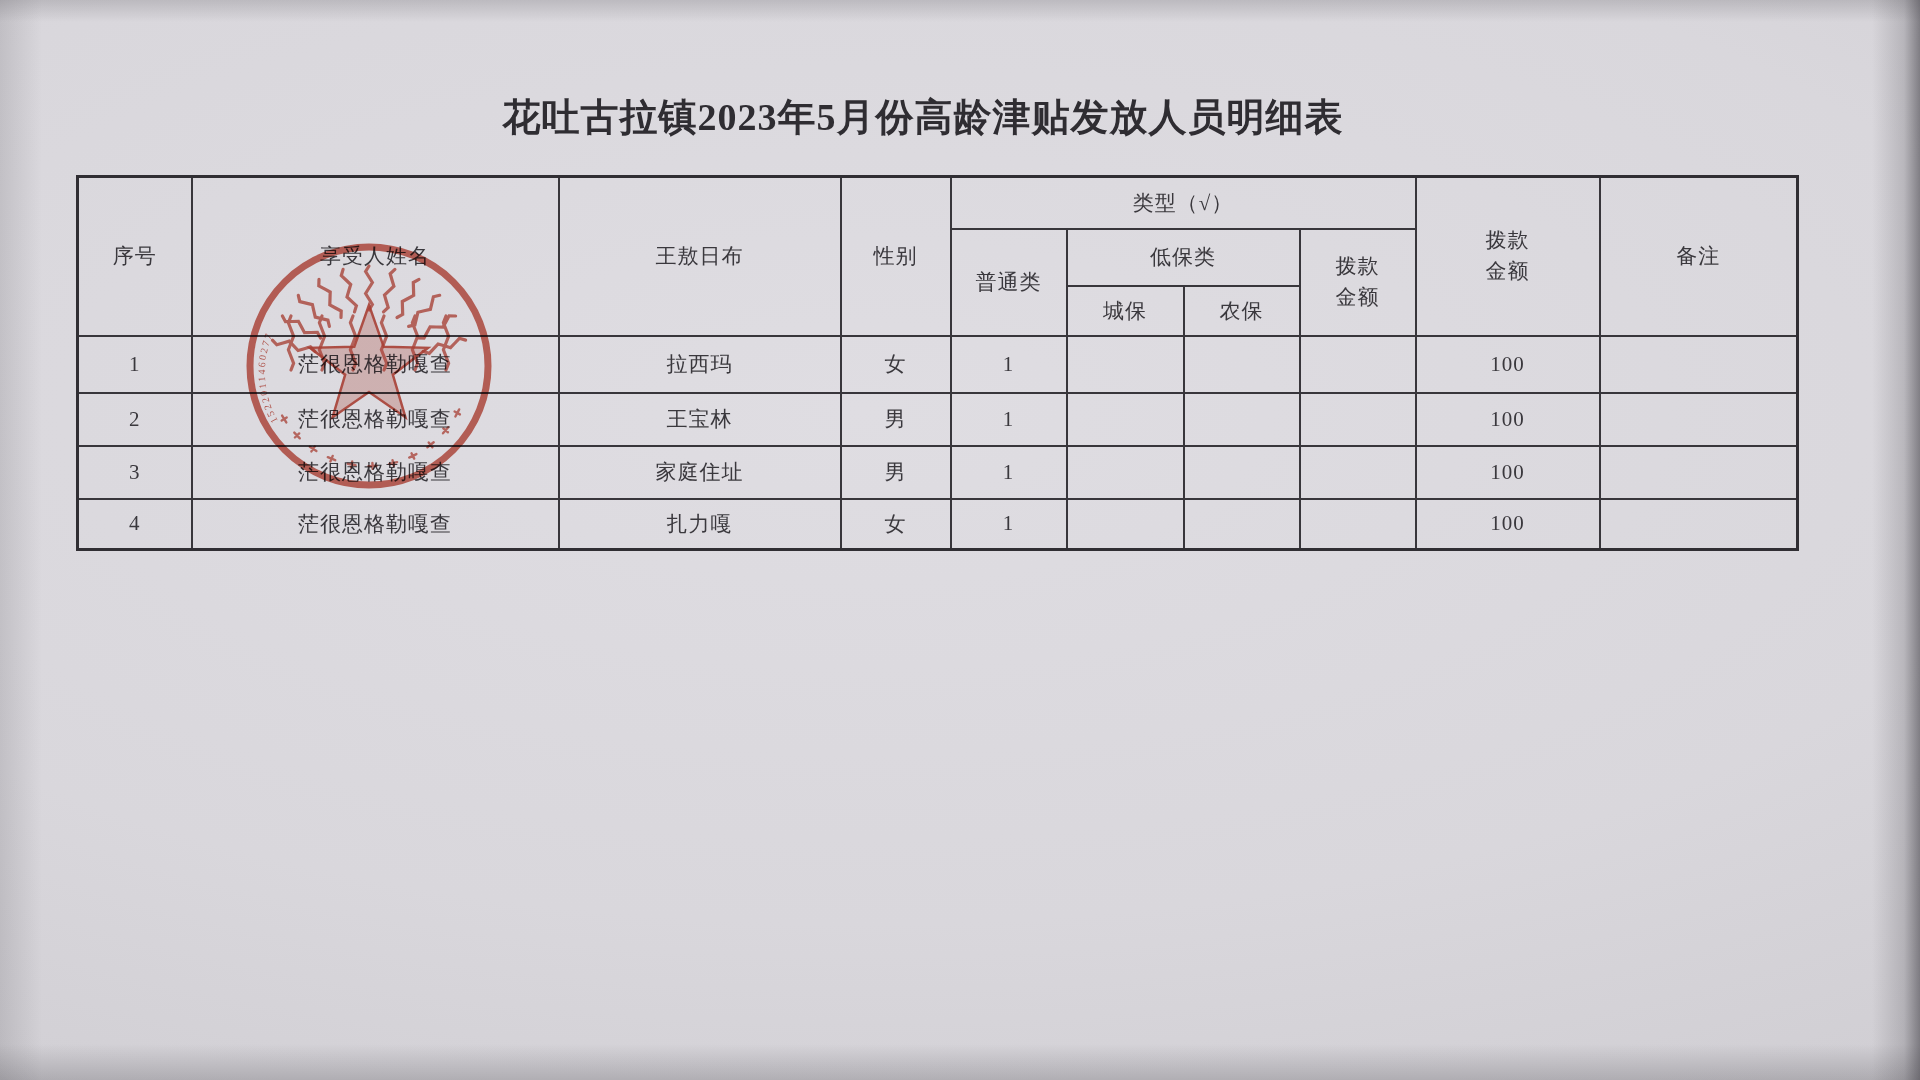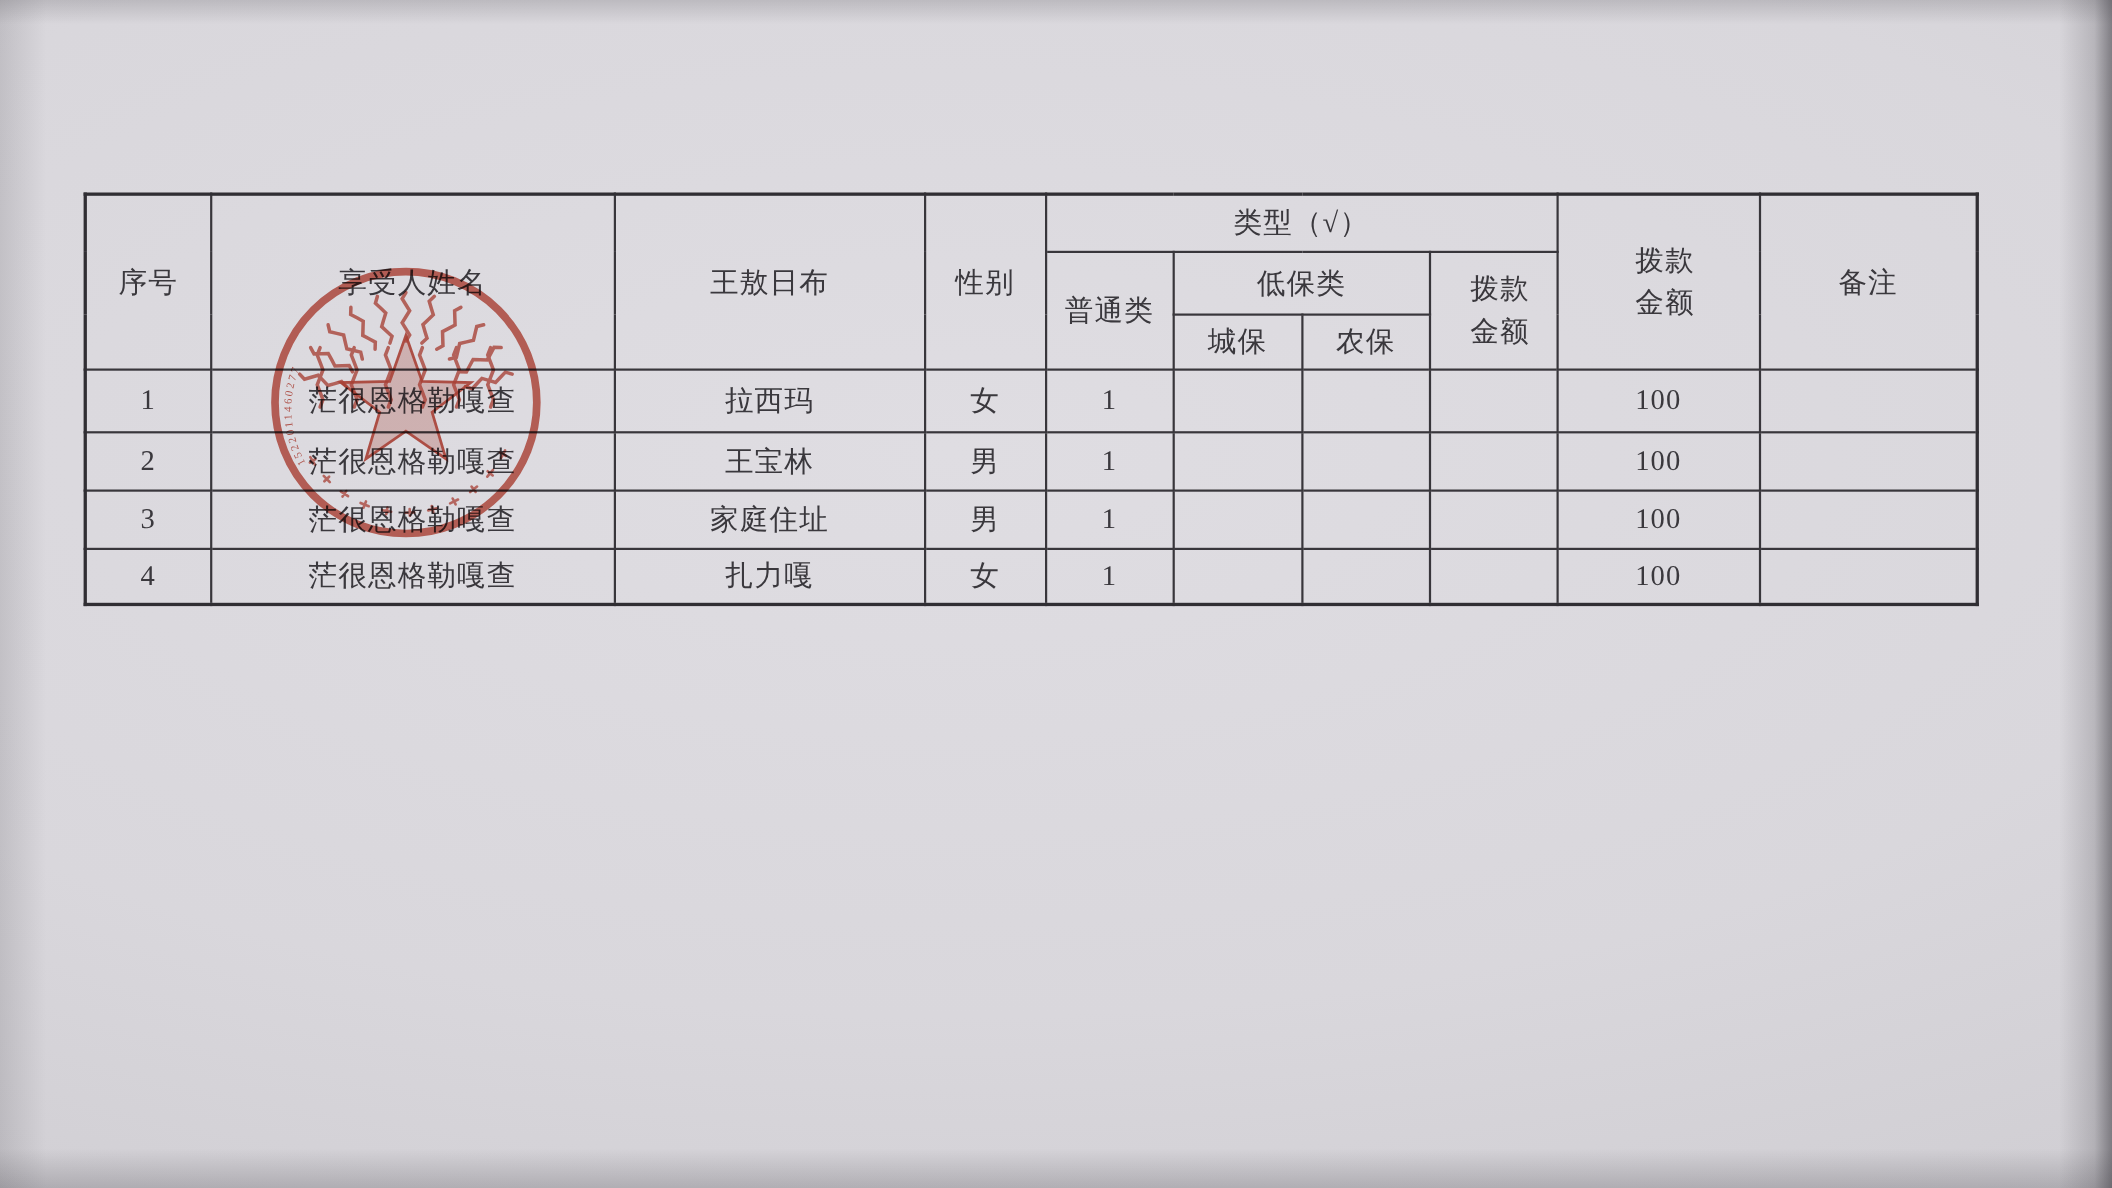--- a/index.html
+++ b/index.html
@@ -18,36 +18,37 @@
     position:absolute;top:92px;left:50%;transform:translateX(calc(-50% - 37px));
     white-space:nowrap;font-size:38px;font-weight:700;color:#2f2d32;letter-spacing:1px;
   }
   table.sheet{
     position:absolute;left:76px;top:175px;width:1720px;height:373px;
     border-collapse:collapse;table-layout:fixed;
     color:#3a383d;
   }
   table.sheet th, table.sheet td{
     border:2px solid #38363b;padding:0;text-align:center;vertical-align:middle;
-    font-weight:400;font-size:26px;letter-spacing:1px;
+    font-weight:400;font-size:21px;letter-spacing:1px;
   }
   table.sheet{border:3px solid #302e33;}
-  .wrap2{display:inline-block;width:2.55em;line-height:1.5;letter-spacing:1px;text-align:right;}
+  .wrap2{display:inline-block;width:2.55em;line-height:1.5;letter-spacing:1px;}
   td.num{font-size:22px;letter-spacing:0;}
   .stamp{
     position:absolute;left:238px;top:235px;width:262px;height:262px;
     mix-blend-mode:multiply;opacity:.92;pointer-events:none;filter:blur(.4px);
     z-index:5;
   }
 </style>
 </head>
 <body>
 
 <div class="paper">
 
+  <div class="doc-title">花吐古拉镇2023年5月份高龄津贴发放人员明细表</div>
 
   <table class="sheet">
     <colgroup>
       <col style="width:114px">
         <col style="width:367px">
         <col style="width:282px">
         <col style="width:110px">
       <col style="width:116px">
         <col style="width:117px">
         <col style="width:116px">

